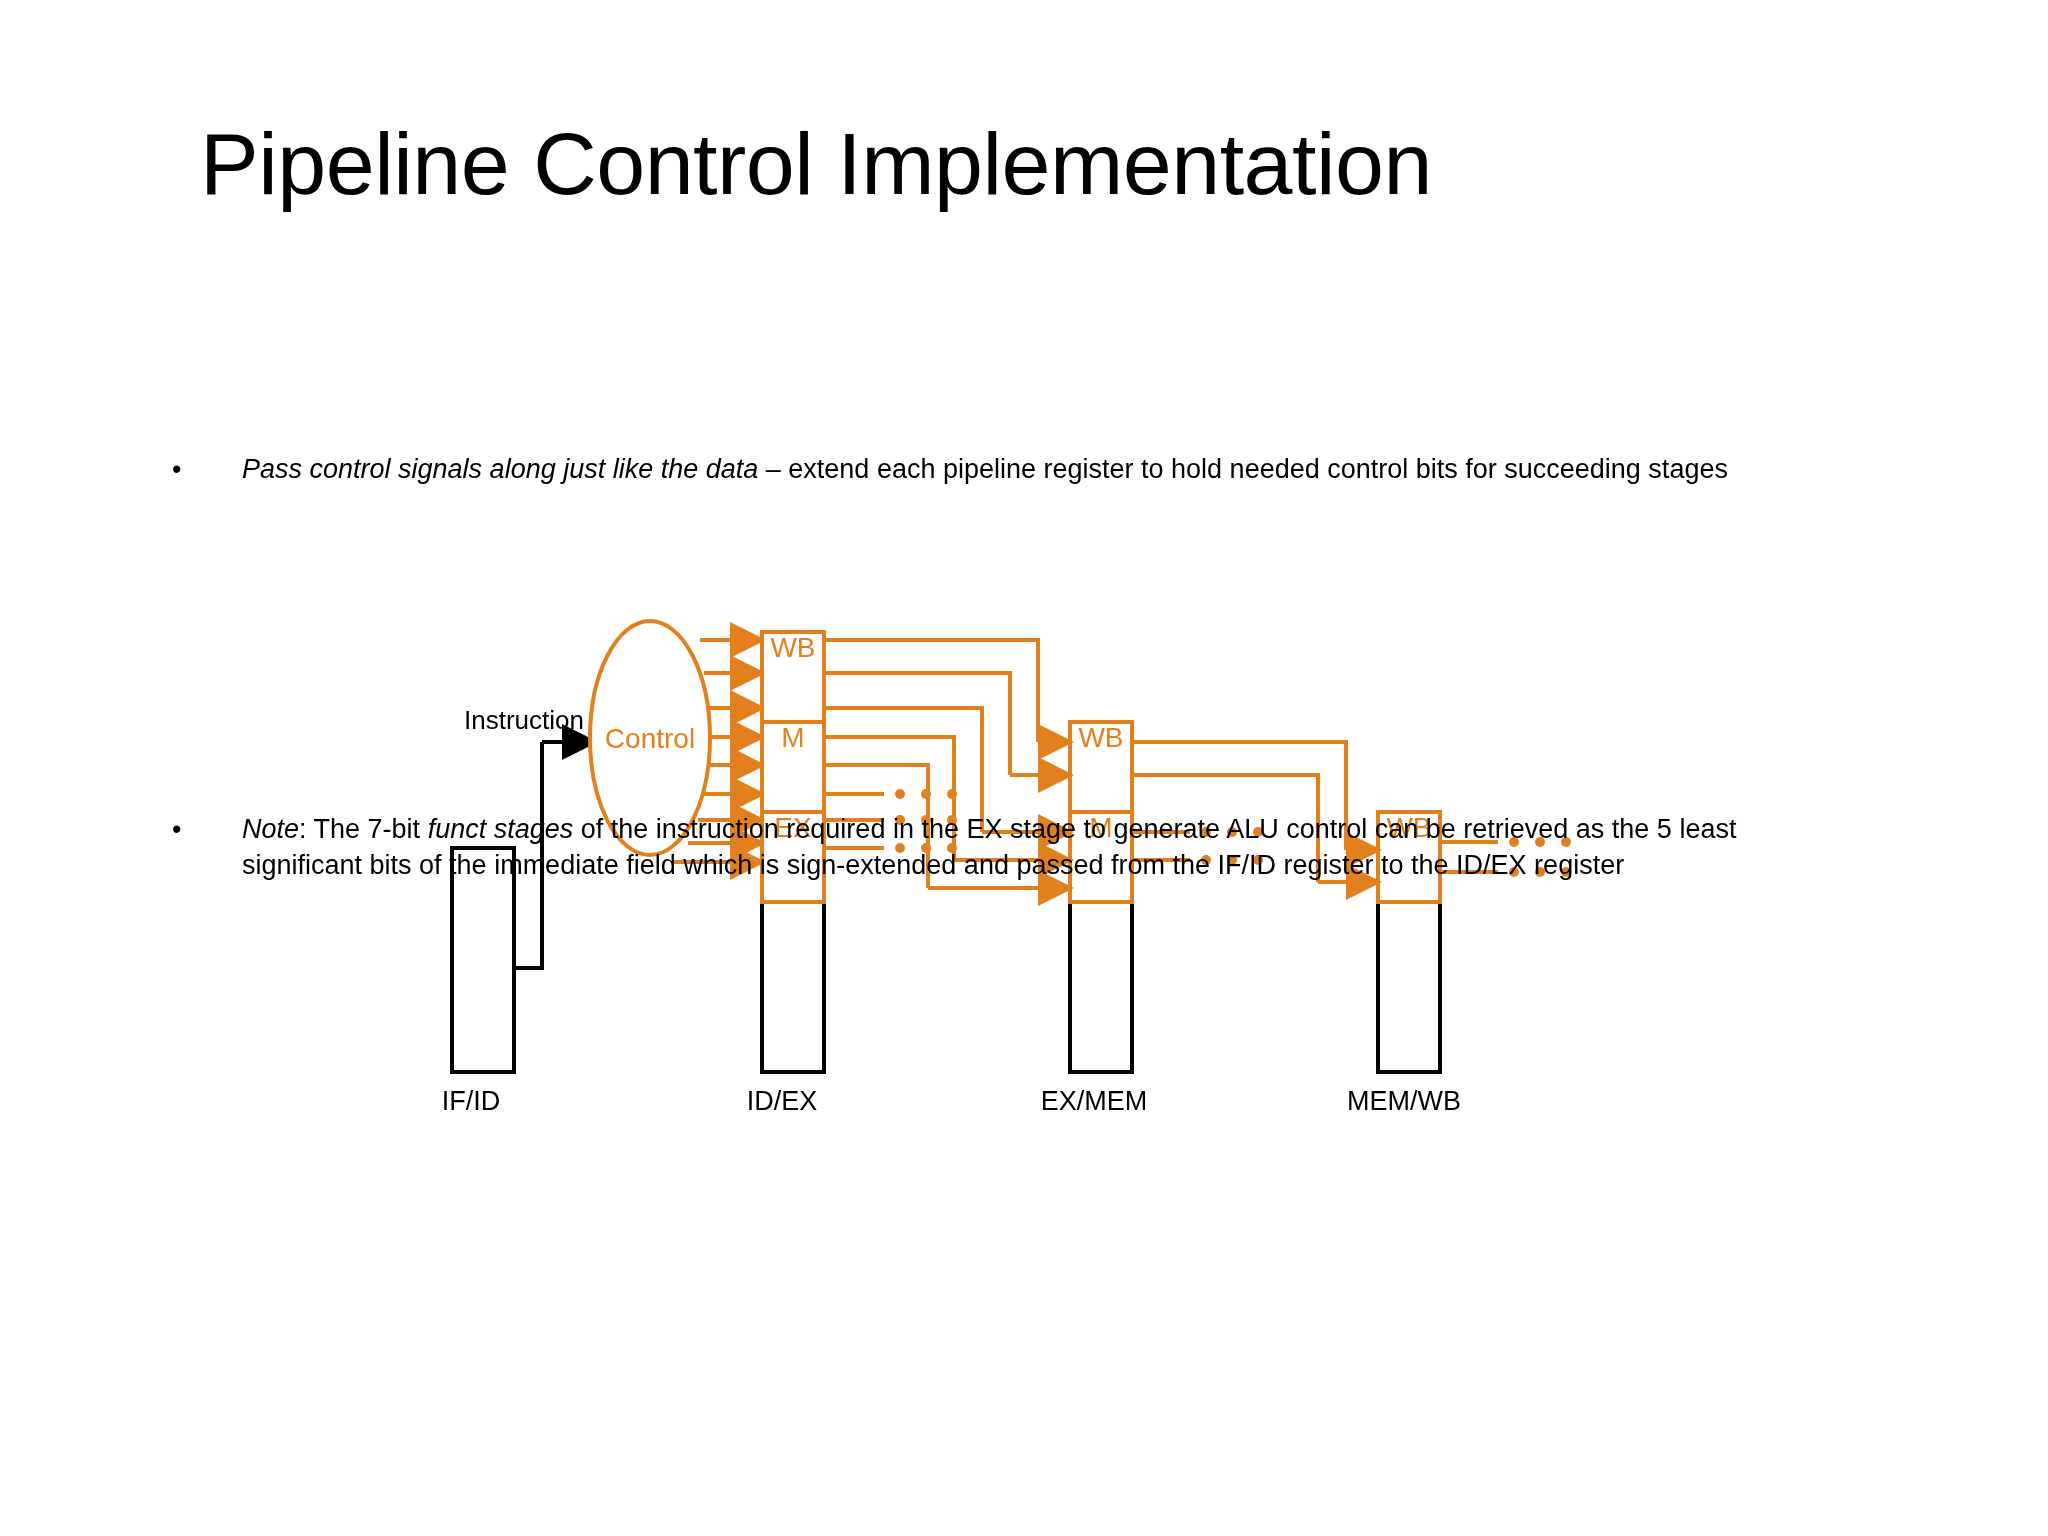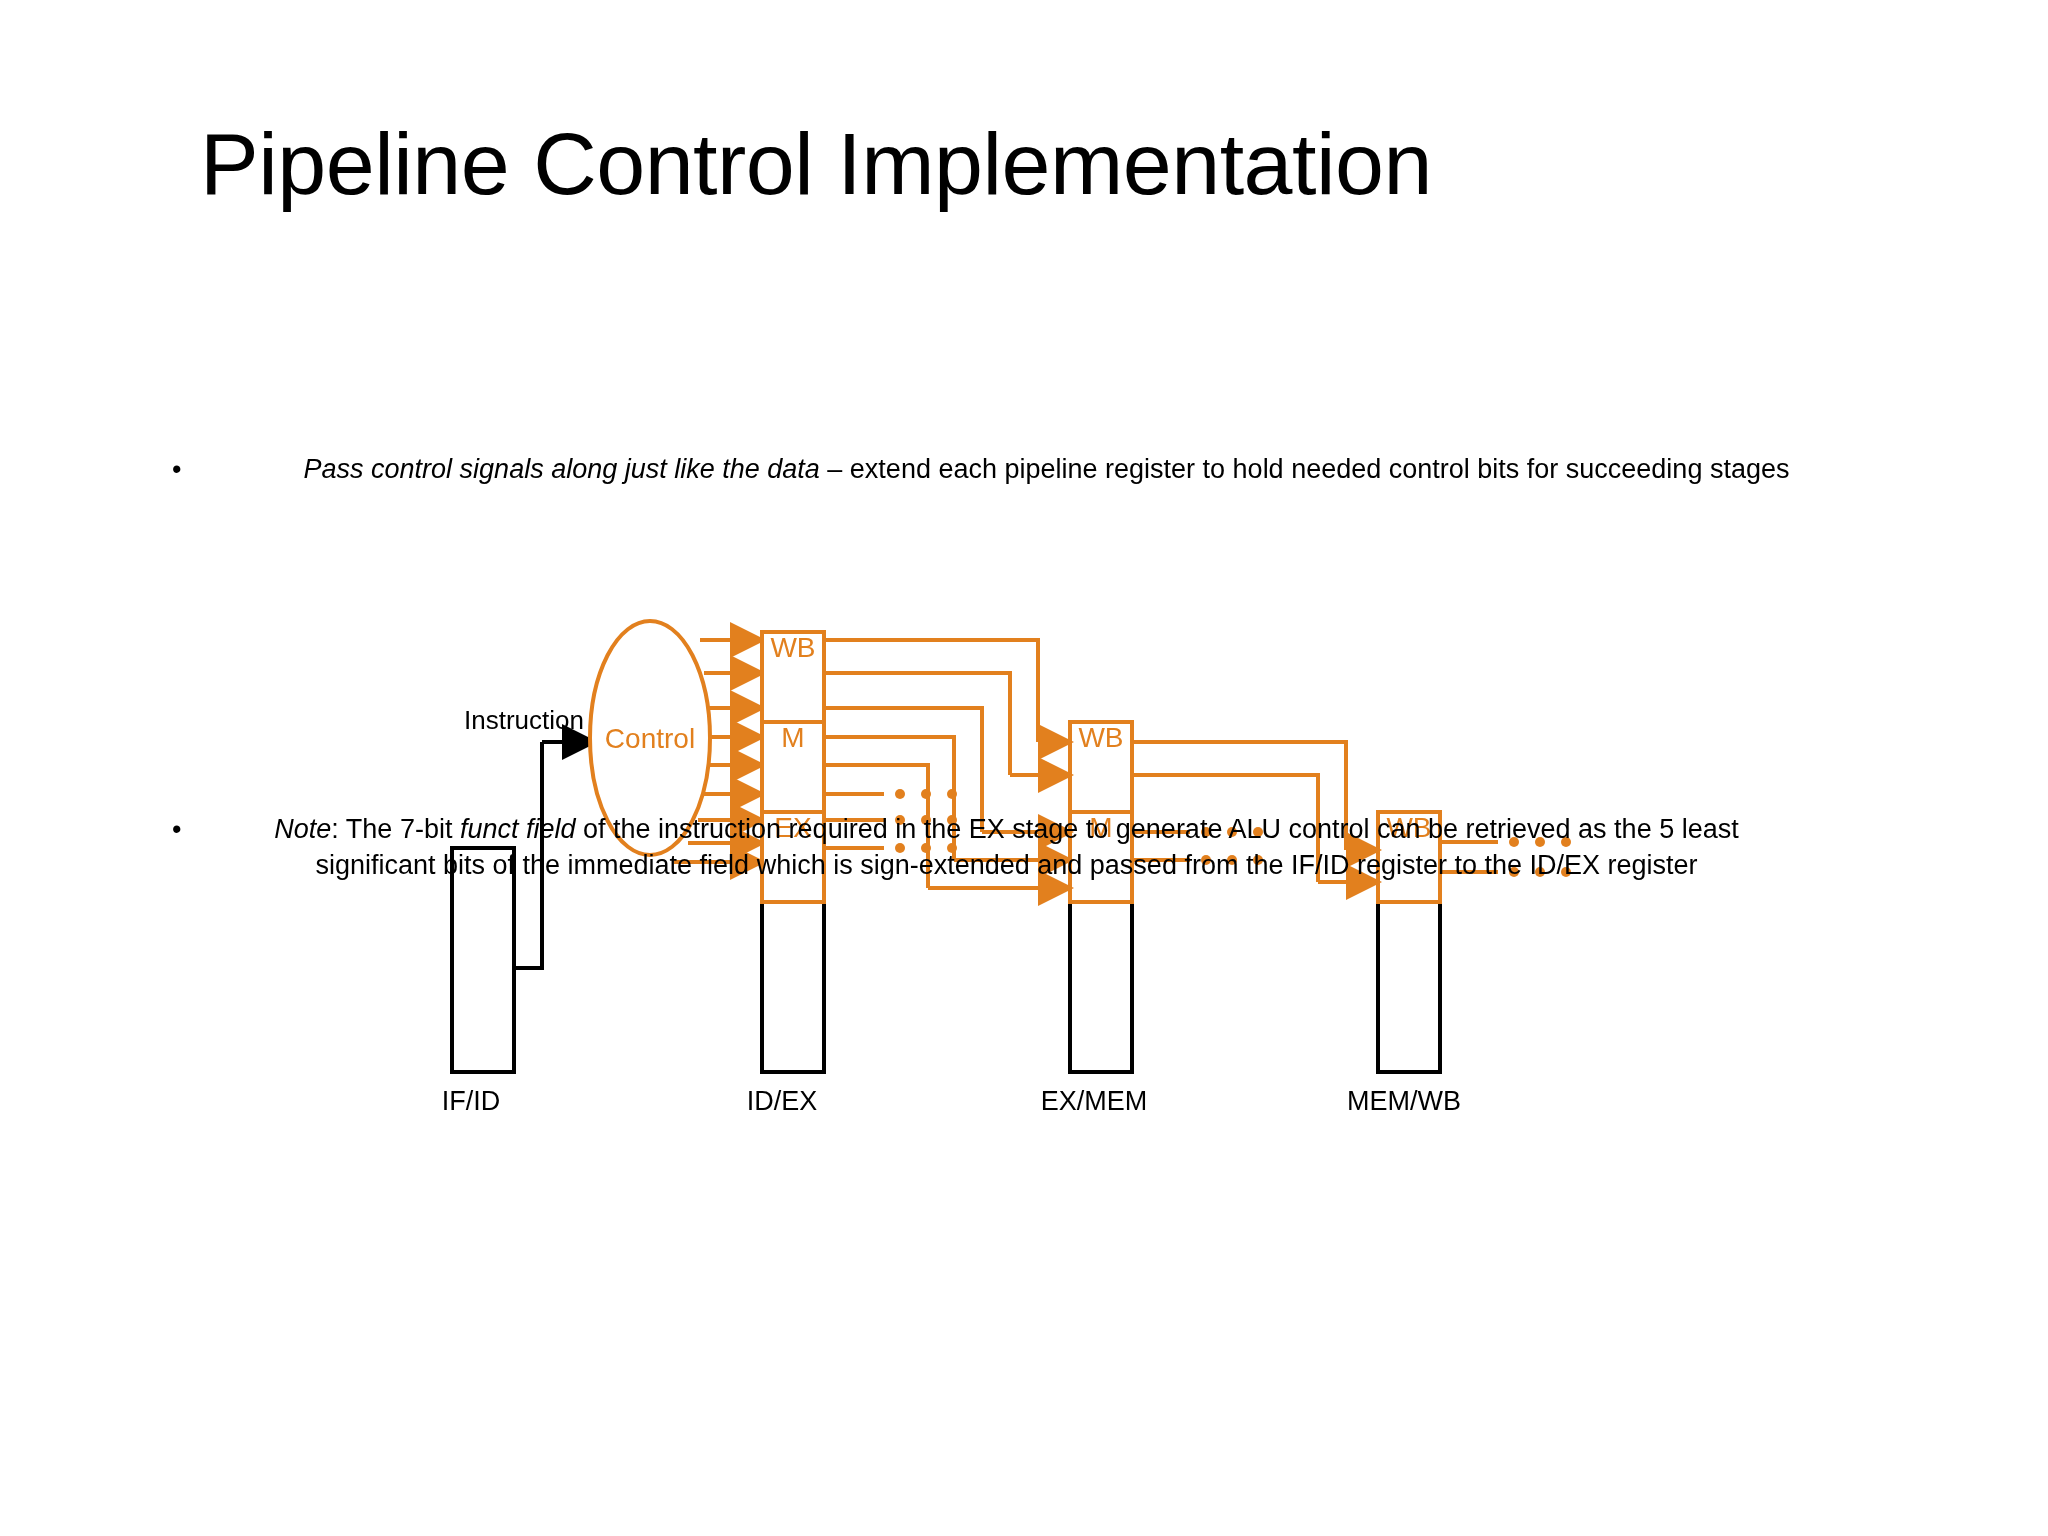--- a/index.html
+++ b/index.html
@@ -47,22 +47,21 @@
   .bullet .dot {
     position: absolute;
     left: 0;
     top: 0;
     width: 70px;
     font-size: 27px;
     line-height: 1.32;
   }
   .bullet .btext {
     display: block;
-    margin-left: 49px;
-    text-align: center;
+    margin-left: 70px;
   }
   #bullet-1 {
     left: 172px;
     top: 452px;
     width: 1700px;
   }
   #bullet-2 {
     left: 172px;
     top: 812px;
     width: 1620px;
@@ -234,16 +233,16 @@
         <text x="471" y="1110">IF/ID</text>
         <text x="782" y="1110">ID/EX</text>
         <text x="1094" y="1110">EX/MEM</text>
         <text x="1404" y="1110">MEM/WB</text>
       </g>
     </svg>
   </div>
 
   <div class="bullet" id="bullet-2">
     <span class="dot">•</span>
-    <span class="btext"><span class="ital">Note</span><span>: The 7-bit </span><span class="ital">funct field</span><span> of the instruction required in the EX stage to generate ALU control can be retrieved as the 5 least significant bits of the immediate field which is sign-extended and passed from the IF/ID register to the ID/EX register</span></span>
+    <span class="btext"><span class="ital">Note</span><span>: The 7-bit </span><span class="ital">funct stages</span><span> of the instruction required in the EX stage to generate ALU control can be retrieved as the 5 least significant bits of the immediate field which is sign-extended and passed from the IF/ID register to the ID/EX register</span></span>
   </div>
 
 </div>
 
 </body></html>

